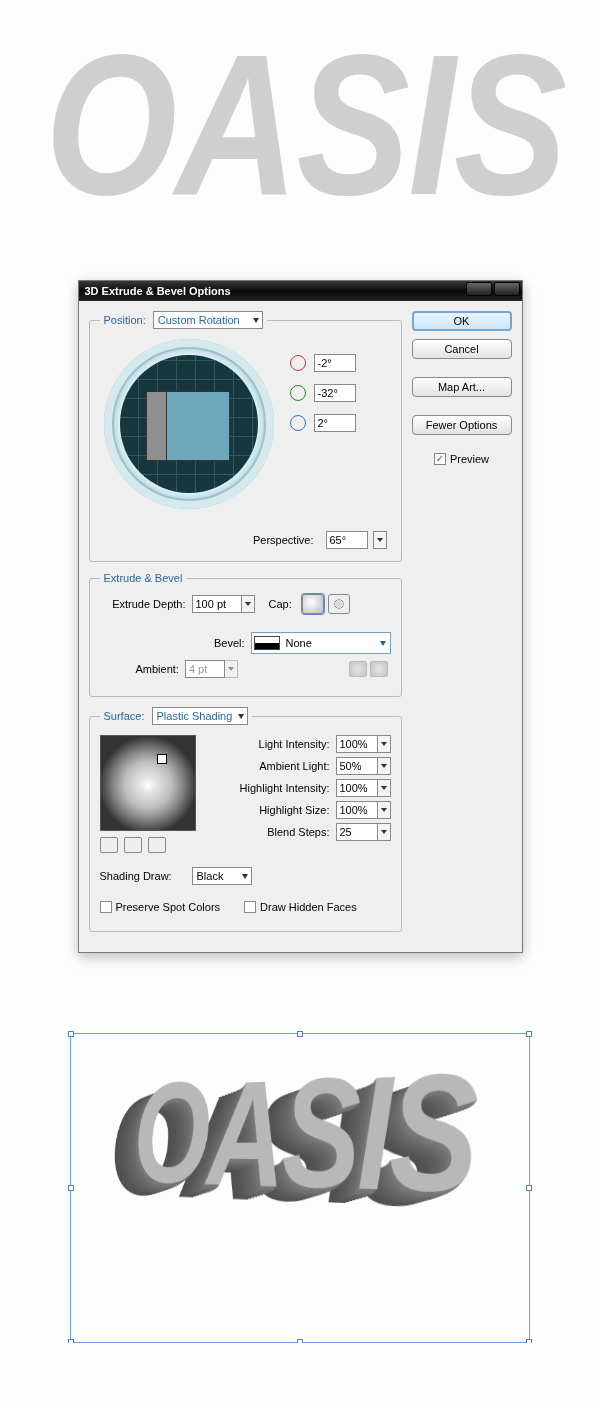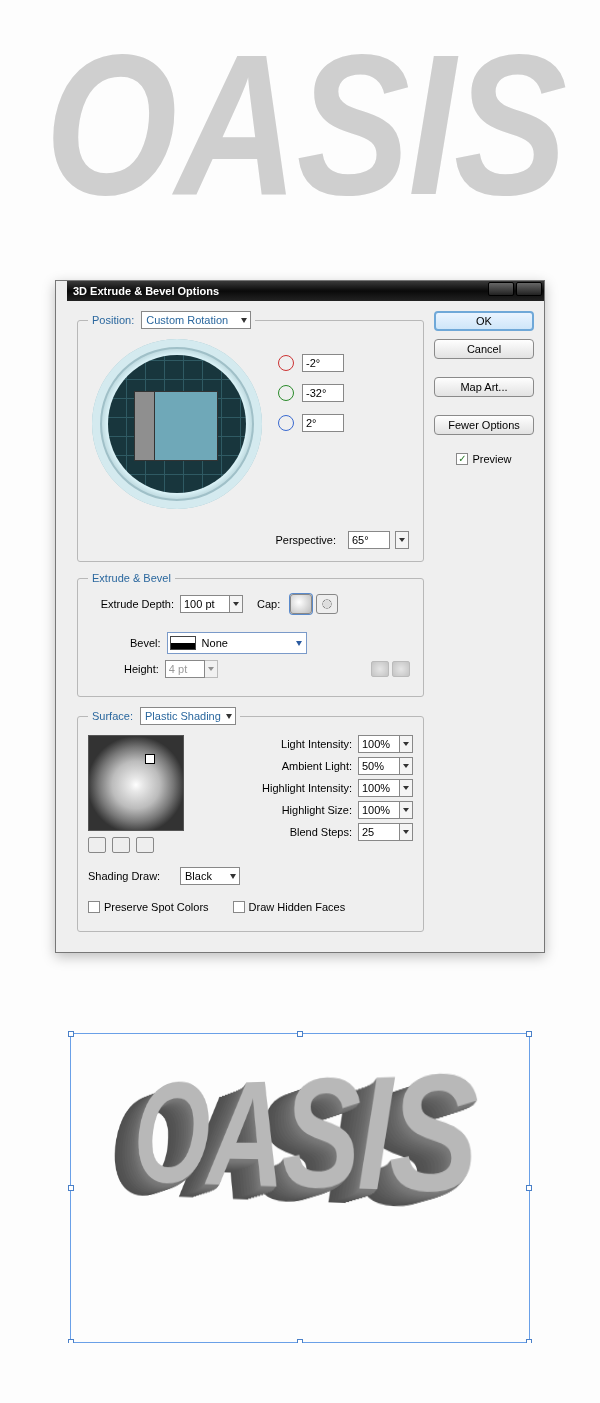--- a/index.html
+++ b/index.html
@@ -21,26 +21,25 @@
     letter-spacing: -2px;
     color: #cfcfcf;
     text-align: center;
     padding: 10px 0 40px 0;
     font-style: italic;
     transform: scaleX(0.85);
   }
 
   
   .dialog {
-    width: 490px;
+    width: 445px;
     margin: 0 auto 80px auto;
     background: #efefef;
     border: 1px solid #777;
     box-shadow: 0 4px 12px rgba(0,0,0,0.25);
-    padding-left: 11px;
   }
   .titlebar {
     height: 20px;
     background: linear-gradient(180deg,#3a3a3a 0%,#0a0a0a 50%,#222 100%);
     display: flex;
     align-items: center;
     padding: 0 6px;
     position: relative;
   }
   .titlebar-text { color: #fff; font-weight: bold; font-size: 11px; }
@@ -303,30 +302,30 @@
 
         <div class="row">
           <span class="lbl" style="width:86px">Extrude Depth:</span>
           <span class="num-input" style="width:50px">100 pt</span>
           <span class="step-btn"></span>
           <span class="lbl" style="margin-left:14px">Cap:</span>
           <span class="cap-btn" style="box-shadow:0 0 0 1px #5a8acb;"></span>
           <span class="cap-btn hollow"></span>
         </div>
 
-        <div class="row" style="margin-top:18px;justify-content:flex-start;padding-left:42px">
+        <div class="row" style="margin-top:18px;justify-content:flex-end;padding-left:42px">
           <span class="lbl">Bevel:</span>
           <span class="bevel-combo">
             <span class="bevel-swatch"></span>
             <span>None</span>
           </span>
         </div>
 
         <div class="row" style="padding-left:36px">
-          <span class="lbl">Height:</span>
+          <span class="lbl">Ambient:</span>
           <span class="num-input dim-input" style="width:40px">4 pt</span>
           <span class="step-btn" style="opacity:.5"></span>
           <span style="flex:1"></span>
           <span class="tiny-btn" style="background:radial-gradient(circle,#ddd,#999);opacity:.5"></span>
           <span class="tiny-btn" style="background:radial-gradient(circle,#ddd,#999);opacity:.5"></span>
         </div>
       </fieldset>
 
       <fieldset>
         <legend>

